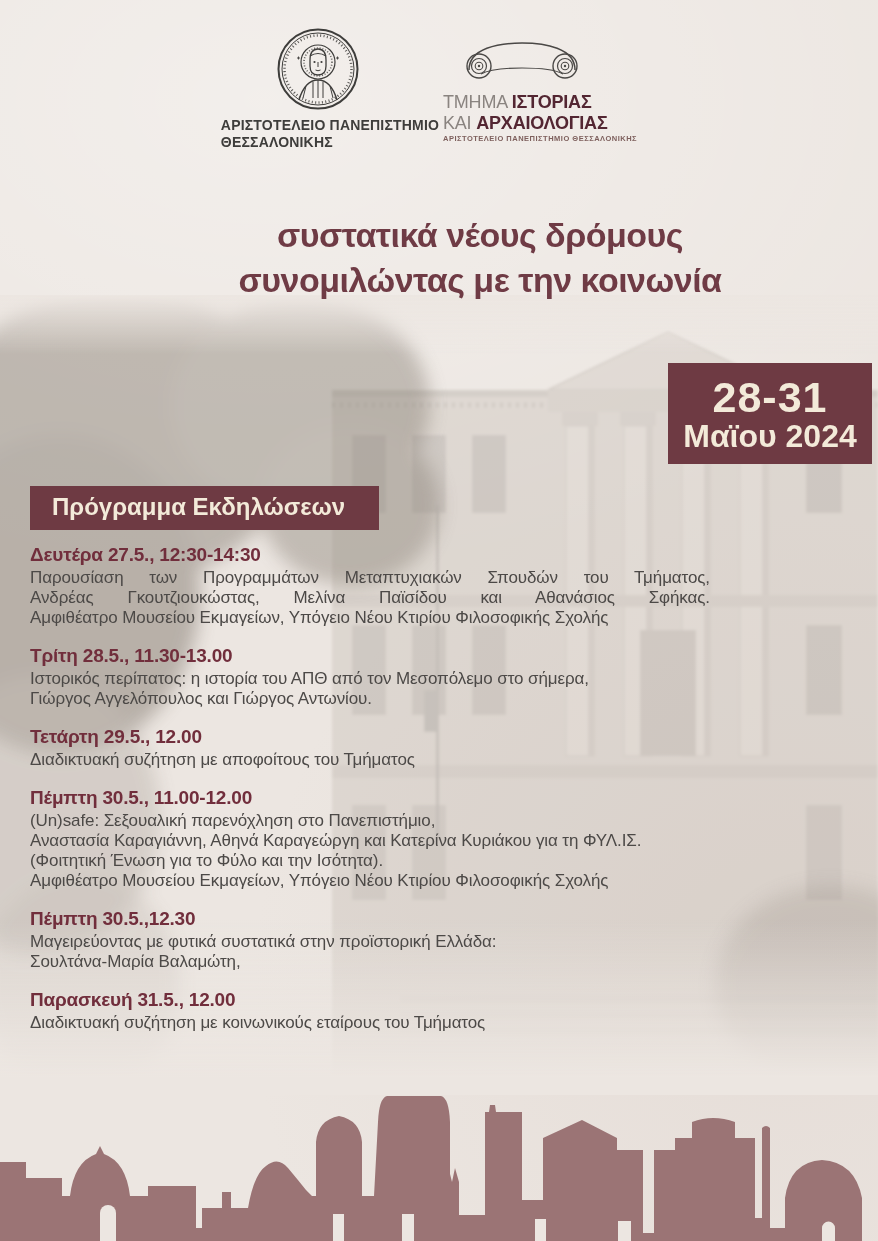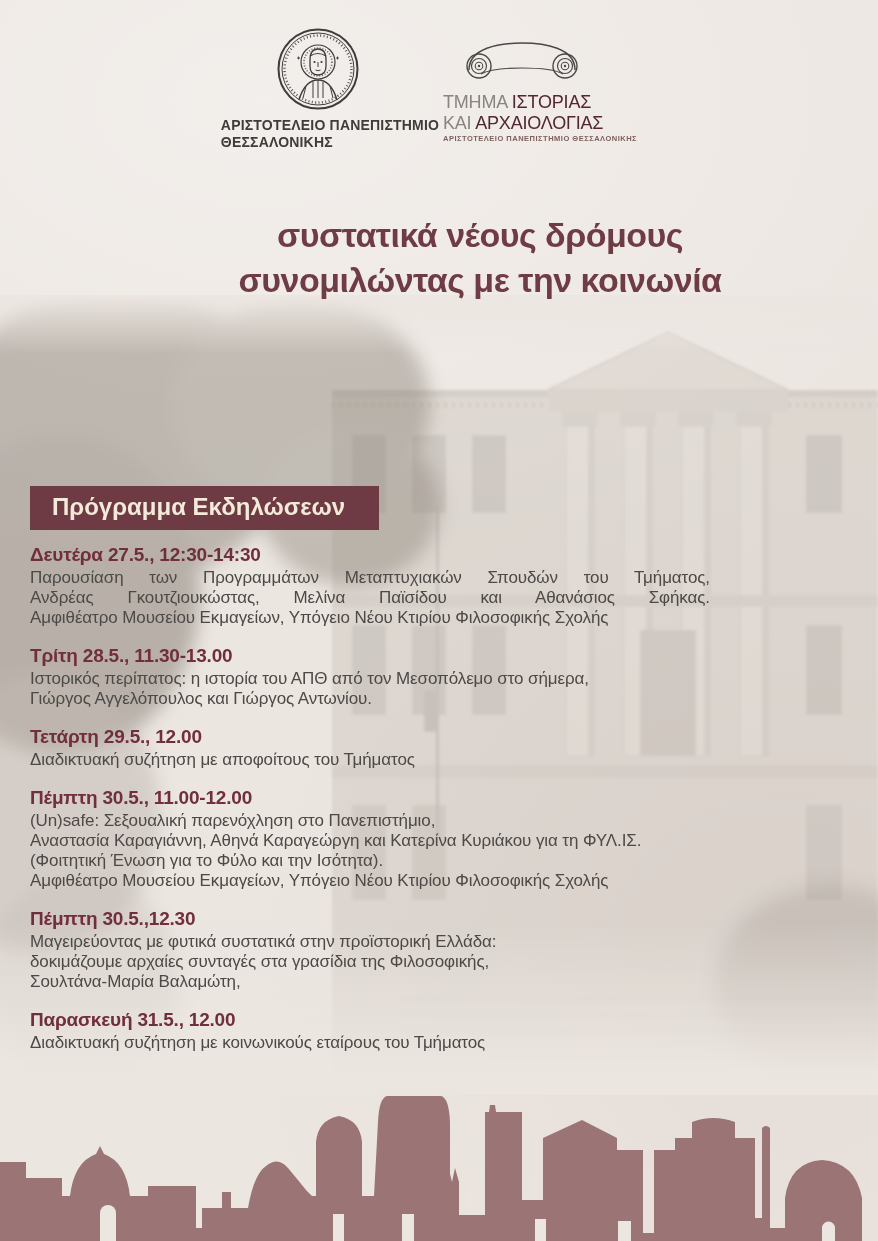--- a/index.html
+++ b/index.html
@@ -24,21 +24,21 @@
   .fade-bottom{top:920px;height:175px;background:linear-gradient(rgba(236,230,225,0), var(--background,#ece6e1) 90%);}
   
   .header{position:absolute;left:238px;top:28px;display:flex;gap:45px;align-items:flex-start;}
   .uni{width:160px;display:flex;flex-direction:column;align-items:center;}
   .uni-name{margin-top:7px;text-align:center;margin-left:24px;}
   .uni-name div{width:max-content;font-weight:bold;font-size:14px;line-height:17px;color:var(--logo_dark,#3e3d3b);letter-spacing:.2px;}
   .dept{width:200px;display:flex;flex-direction:column;align-items:flex-start;}
   .dept .capital{margin:8px 0 8px 18px;}
   .dept-line{font-size:18px;line-height:21px;letter-spacing:-.2px;white-space:nowrap;}
   .dept-reg{color:var(--dept_gray,#8a8480);font-weight:400;}
-  .dept-bold{color:var(--dept_maroon,#532632);font-weight:normal;}
+  .dept-bold{color:var(--dept_maroon,#532632);font-weight:bold;}
   .dept-sub{font-size:7.5px;font-weight:bold;letter-spacing:.5px;color:var(--dept_caption,#7d5f5c);white-space:nowrap;}
   
   .title{position:absolute;top:213px;left:82px;width:796px;text-align:center;
          font-weight:bold;font-size:34px;line-height:45px;color:var(--maroon_text,#6f3b45);letter-spacing:-.5px;}
   
   .date-badge{position:absolute;left:668px;top:363px;width:204px;height:101px;
               background:var(--maroon,#6e3a43);color:var(--cream,#f3ead9);
               display:flex;flex-direction:column;align-items:center;justify-content:center;}
   .date-range{font-weight:bold;font-size:43px;line-height:44px;letter-spacing:1px;}
   .date-month{font-weight:bold;font-size:32px;line-height:34px;}
@@ -160,20 +160,24 @@
       <div class="dept-line"><span class="dept-reg">ΚΑΙ</span> <span class="dept-bold">ΑΡΧΑΙΟΛΟΓΙΑΣ</span></div>
       <div class="dept-sub">ΑΡΙΣΤΟΤΕΛΕΙΟ ΠΑΝΕΠΙΣΤΗΜΙΟ ΘΕΣΣΑΛΟΝΙΚΗΣ</div>
     </div>
   </div>
 
   <div class="title">
     <div>συστατικά νέους δρόμους</div>
     <div>συνομιλώντας με την κοινωνία</div>
   </div>
 
+  <div class="date-badge">
+    <div class="date-range">28-31</div>
+    <div class="date-month">Μαϊου 2024</div>
+  </div>
 
   <div class="program-badge">
     <span>Πρόγραμμα Εκδηλώσεων</span>
   </div>
 
   <div class="events">
       <div class="event">
         <div class="event-heading">Δευτέρα 27.5., 12:30-14:30</div>
         <div class="event-body">
           <div class="event-line">Παρουσίαση των Προγραμμάτων Μεταπτυχιακών Σπουδών του Τμήματος,</div>
@@ -200,21 +204,20 @@
           <div class="event-line">(Un)safe: Σεξουαλική παρενόχληση στο Πανεπιστήμιο,</div>
           <div class="event-line">Αναστασία Καραγιάννη, Αθηνά Καραγεώργη και Κατερίνα Κυριάκου για τη ΦΥΛ.ΙΣ.</div>
           <div class="event-line">(Φοιτητική Ένωση για το Φύλο και την Ισότητα).</div>
           <div class="event-line">Αμφιθέατρο Μουσείου Εκμαγείων, Υπόγειο Νέου Κτιρίου Φιλοσοφικής Σχολής</div>
         </div>
       </div>
       <div class="event">
         <div class="event-heading">Πέμπτη 30.5.,12.30</div>
         <div class="event-body">
           <div class="event-line">Μαγειρεύοντας με φυτικά συστατικά στην προϊστορική Ελλάδα:</div>
-          <div class="event-line">δοκιμάζουμε αρχαίες συνταγές στα γρασίδια της Φιλοσοφικής,</div>
           <div class="event-line">Σουλτάνα-Μαρία Βαλαμώτη,</div>
         </div>
       </div>
       <div class="event">
         <div class="event-heading">Παρασκευή 31.5., 12.00</div>
         <div class="event-body">
           <div class="event-line">Διαδικτυακή συζήτηση με κοινωνικούς εταίρους του Τμήματος</div>
         </div>
       </div>
     </div>

